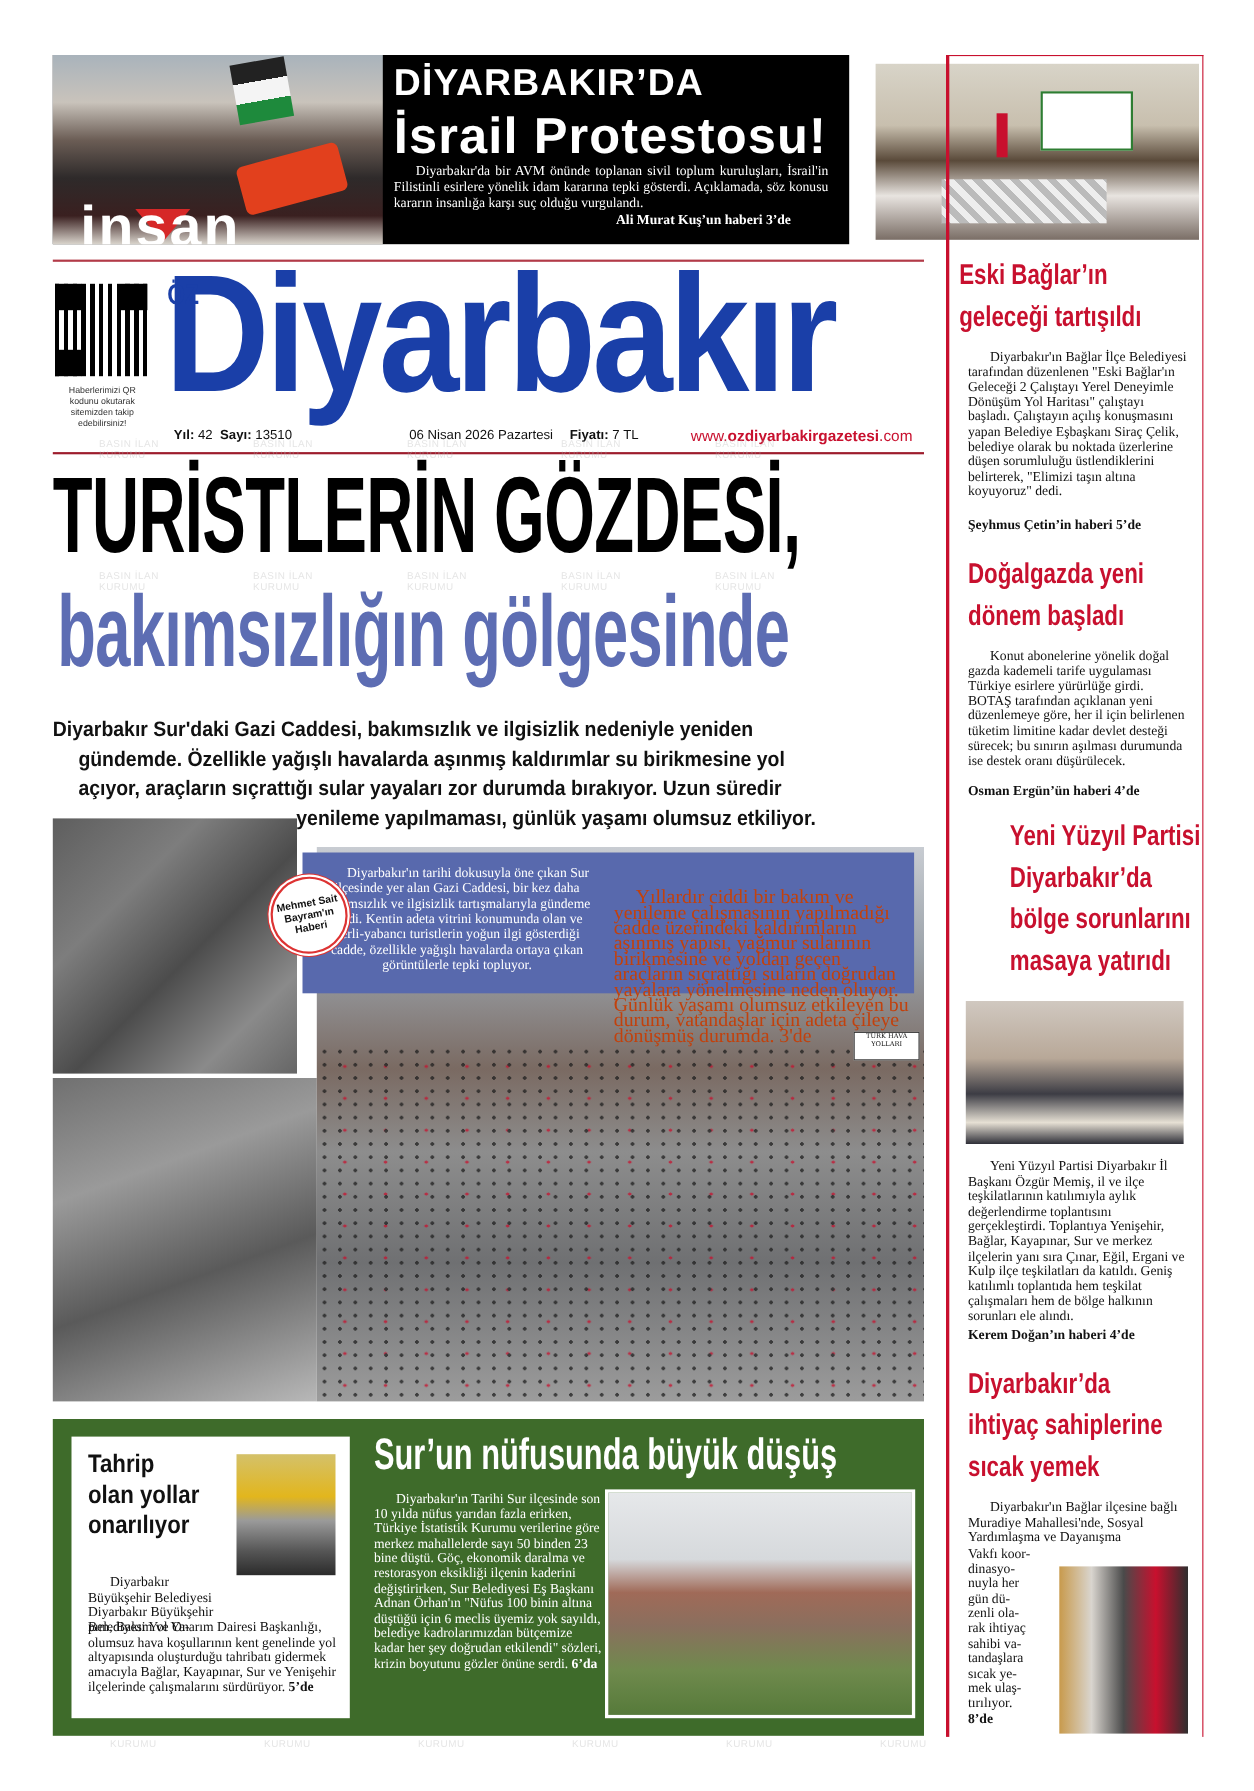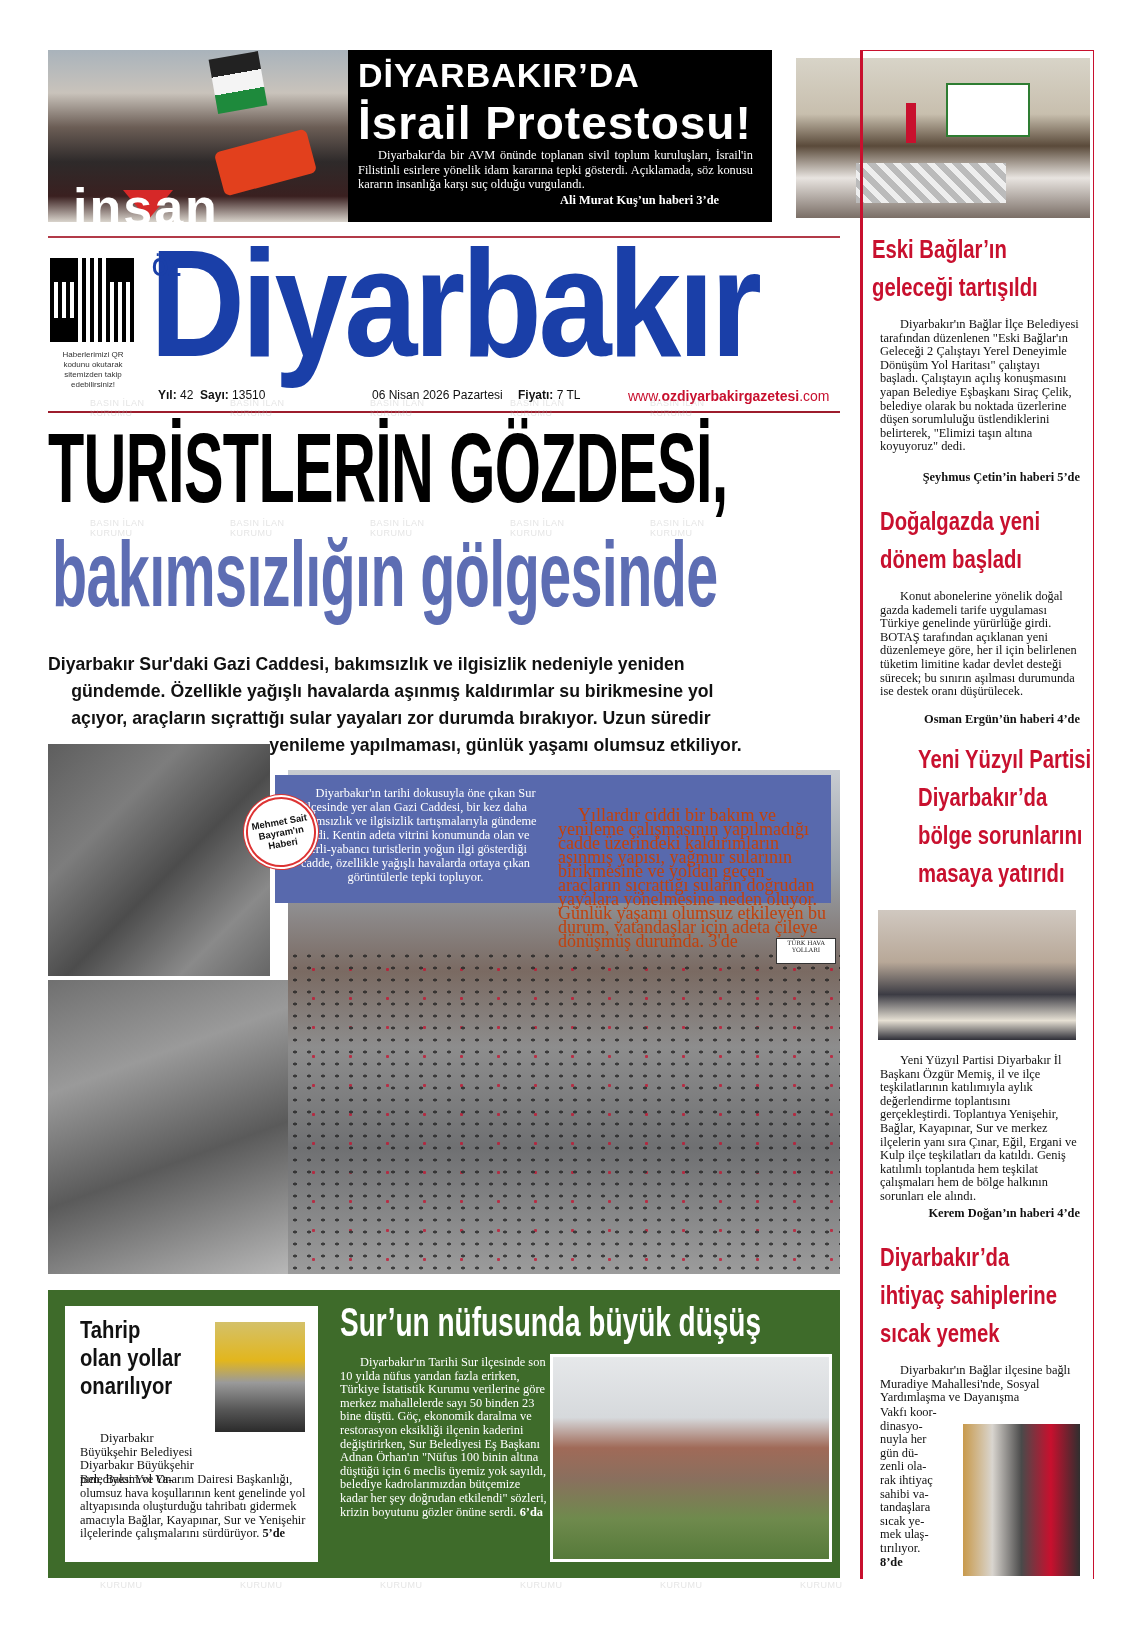--- a/index.html
+++ b/index.html
@@ -22,21 +22,21 @@
   #top-byline { left:560px; top:193px; color:#fff; font-family:"Liberation Serif",serif; font-weight:bold; font-size:12.4px; }
 
   
   #sidebar { left:860px; top:50px; width:230px; height:1528px; border-left:3px solid #c8102e; border-right:1px solid #c8102e; border-top:1px solid #c8102e; }
   #side-photo { left:796px; top:58px; width:294px; height:160px; background:linear-gradient(180deg,#d8d4c8 0%,#c8bfae 35%,#5a4a3a 55%,#e8e4e0 75%,#7a6e66 100%); }
   #side-photo .table { position:absolute; left:60px; top:105px; width:150px; height:40px; background:repeating-linear-gradient(45deg,#bbb 0 6px,#eee 6px 12px); }
   #side-photo .flag { position:absolute; left:110px; top:45px; width:10px; height:40px; background:#c8102e; }
   #side-photo .banner { position:absolute; left:150px; top:25px; width:80px; height:50px; background:#fff; border:2px solid #2e7d32; }
   .side-head { color:#c8102e; font-family:"Liberation Sans",sans-serif; font-weight:bold; font-size:26px; line-height:38px; transform:scaleX(0.78); transform-origin:left top; white-space:nowrap; }
   .side-body { font-family:"Liberation Serif",serif; font-size:12.4px; line-height:13.6px; color:#111; }
-  .byline { font-family:"Liberation Serif",serif; font-weight:bold; font-size:12.4px; color:#111; text-align:right; }
+  .byline { font-family:"Liberation Serif",serif; font-weight:bold; font-size:12.4px; color:#111; text-align:left; }
 
   
   #rule-top { left:48px; top:236px; width:792px; height:2px; background:#b23a48; }
   #qr { left:50px; top:258px; width:84px; height:84px; background:
       linear-gradient(#000 0 0) 0 0/24px 24px no-repeat,
       linear-gradient(#000 0 0) 60px 0/24px 24px no-repeat,
       linear-gradient(#000 0 0) 0 60px/24px 24px no-repeat,
       repeating-linear-gradient(90deg,#000 0 4px,#fff 4px 8px),
       repeating-linear-gradient(0deg,#fff 0 3px,transparent 3px 7px);
     background-blend-mode:normal; }
@@ -109,21 +109,21 @@
   <div class="side-head">Eski Bağlar’ın</div>
   <div class="side-head">geleceği tartışıldı</div>
 </div>
 <div class="abs side-body indent" style="left:880px;top:318px;width:200px;">Diyarbakır'ın Bağlar İlçe Belediyesi tarafından düzenlenen "Eski Bağlar'ın Geleceği 2 Çalıştayı Yerel Deneyimle Dönüşüm Yol Haritası" çalıştayı başladı. Çalıştayın açılış konuşmasını yapan Belediye Eşbaşkanı Siraç Çelik, belediye olarak bu noktada üzerlerine düşen sorumluluğu üstlendiklerini belirterek, "Elimizi taşın altına koyuyoruz" dedi.</div>
 <div class="abs byline" style="left:880px;top:470px;width:200px;">Şeyhmus Çetin’in haberi 5’de</div>
 
 <div class="abs" style="left:880px;top:502px;width:210px;">
   <div class="side-head">Doğalgazda yeni</div>
   <div class="side-head">dönem başladı</div>
 </div>
-<div class="abs side-body indent" style="left:880px;top:590px;width:200px;">Konut abonelerine yönelik doğal gazda kademeli tarife uygulaması Türkiye genelinde yürürlüğe girdi. BOTAŞ tarafından açıklanan yeni düzenlemeye göre, her il için belirlenen tüketim limitine kadar devlet desteği sürecek; bu sınırın aşılması durumunda ise destek oranı düşürülecek.</div>
+<div class="abs side-body indent" style="left:880px;top:590px;width:200px;">Konut abonelerine yönelik doğal gazda kademeli tarife uygulaması Türkiye esirlere yürürlüğe girdi. BOTAŞ tarafından açıklanan yeni düzenlemeye göre, her il için belirlenen tüketim limitine kadar devlet desteği sürecek; bu sınırın aşılması durumunda ise destek oranı düşürülecek.</div>
 <div class="abs byline" style="left:880px;top:712px;width:200px;">Osman Ergün’ün haberi 4’de</div>
 
 <div class="abs" style="left:878px;top:740px;width:210px;margin-left:40px;">
   <div class="side-head">Yeni Yüzyıl Partisi</div>
   <div class="side-head">Diyarbakır’da</div>
   <div class="side-head">bölge sorunlarını</div>
   <div class="side-head">masaya yatırıdı</div>
 </div>
 <div class="abs photo" id="yy-photo"></div>
 <div class="abs side-body indent" style="left:880px;top:1054px;width:200px;">Yeni Yüzyıl Partisi Diyarbakır İl Başkanı Özgür Memiş, il ve ilçe teşkilatlarının katılımıyla aylık değerlendirme toplantısını gerçekleştirdi. Toplantıya Yenişehir, Bağlar, Kayapınar, Sur ve merkez ilçelerin yanı sıra Çınar, Eğil, Ergani ve Kulp ilçe teşkilatları da katıldı. Geniş katılımlı toplantıda hem teşkilat çalışmaları hem de bölge halkının sorunları ele alındı.</div>

